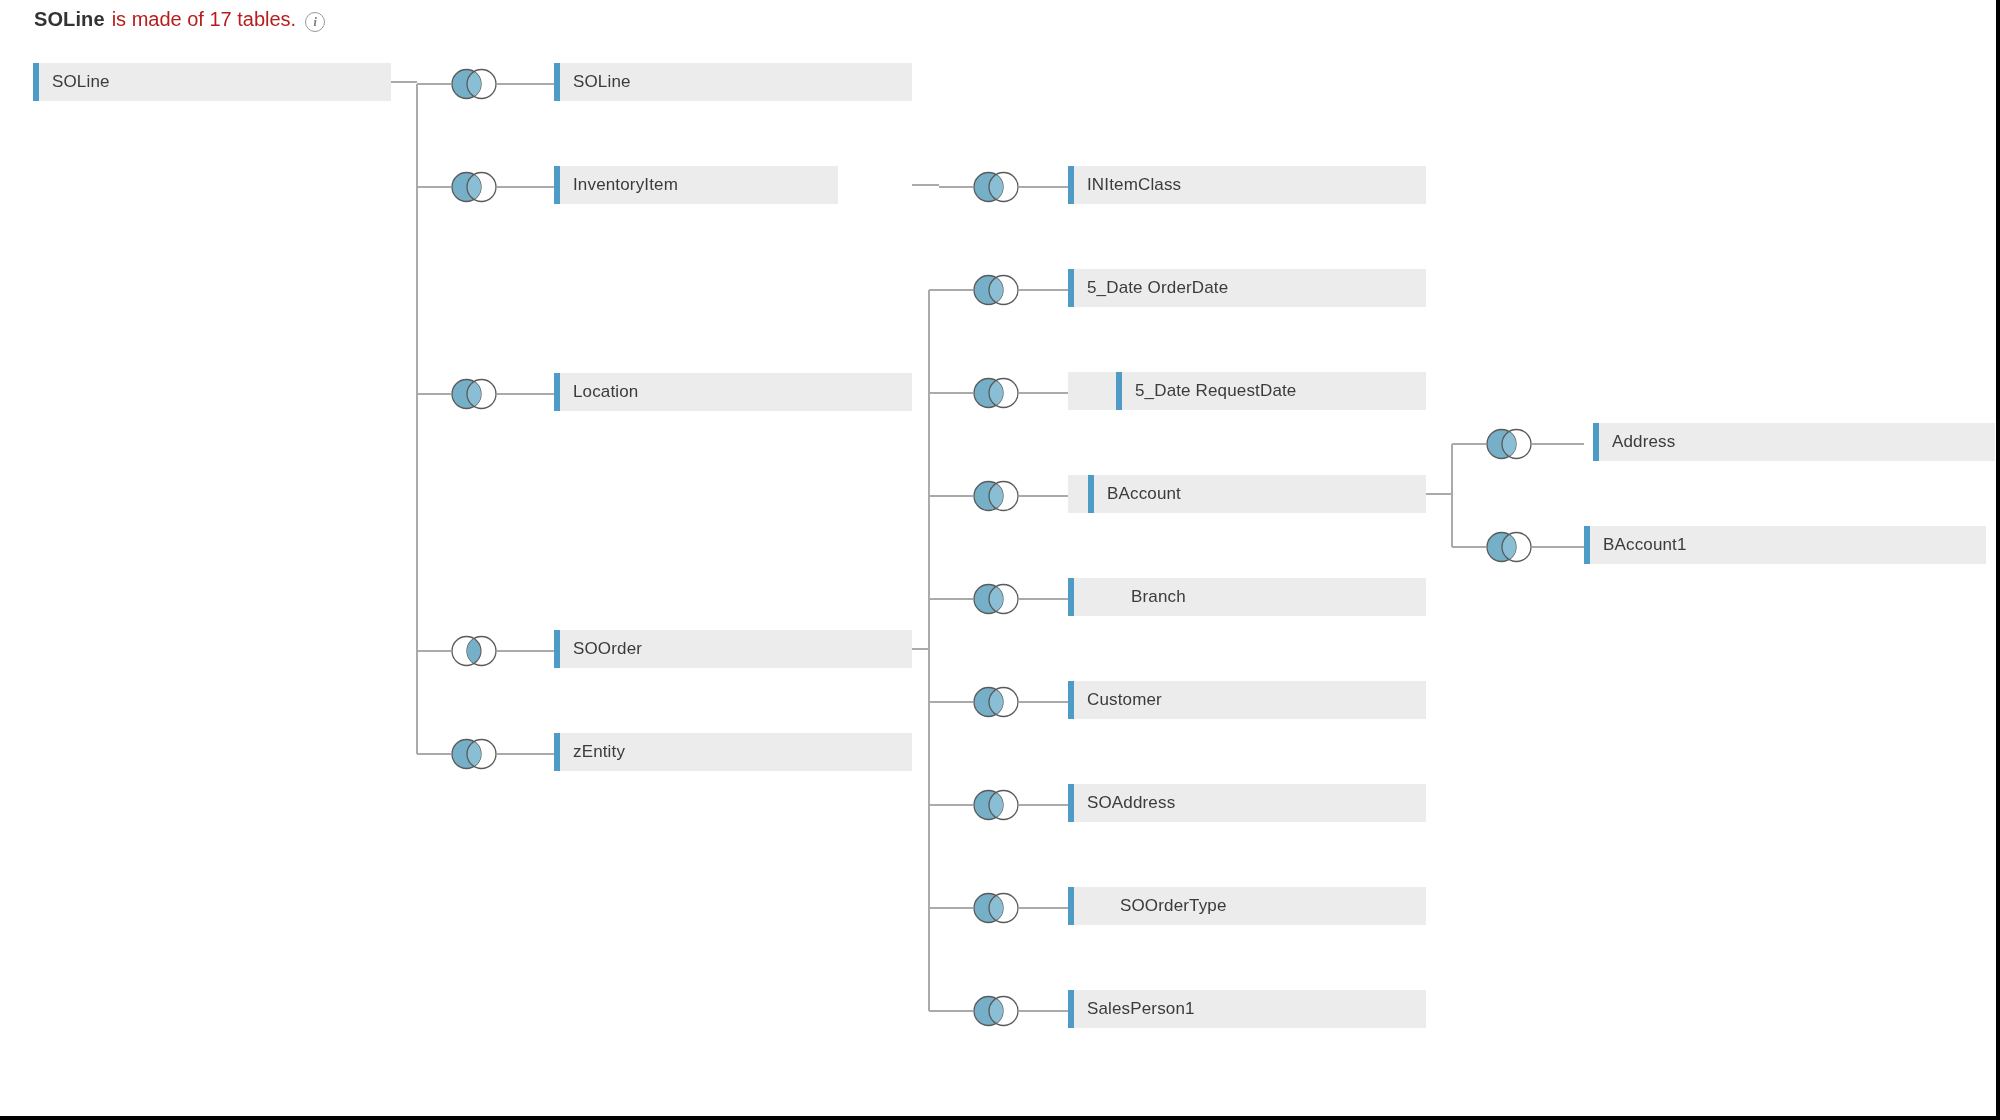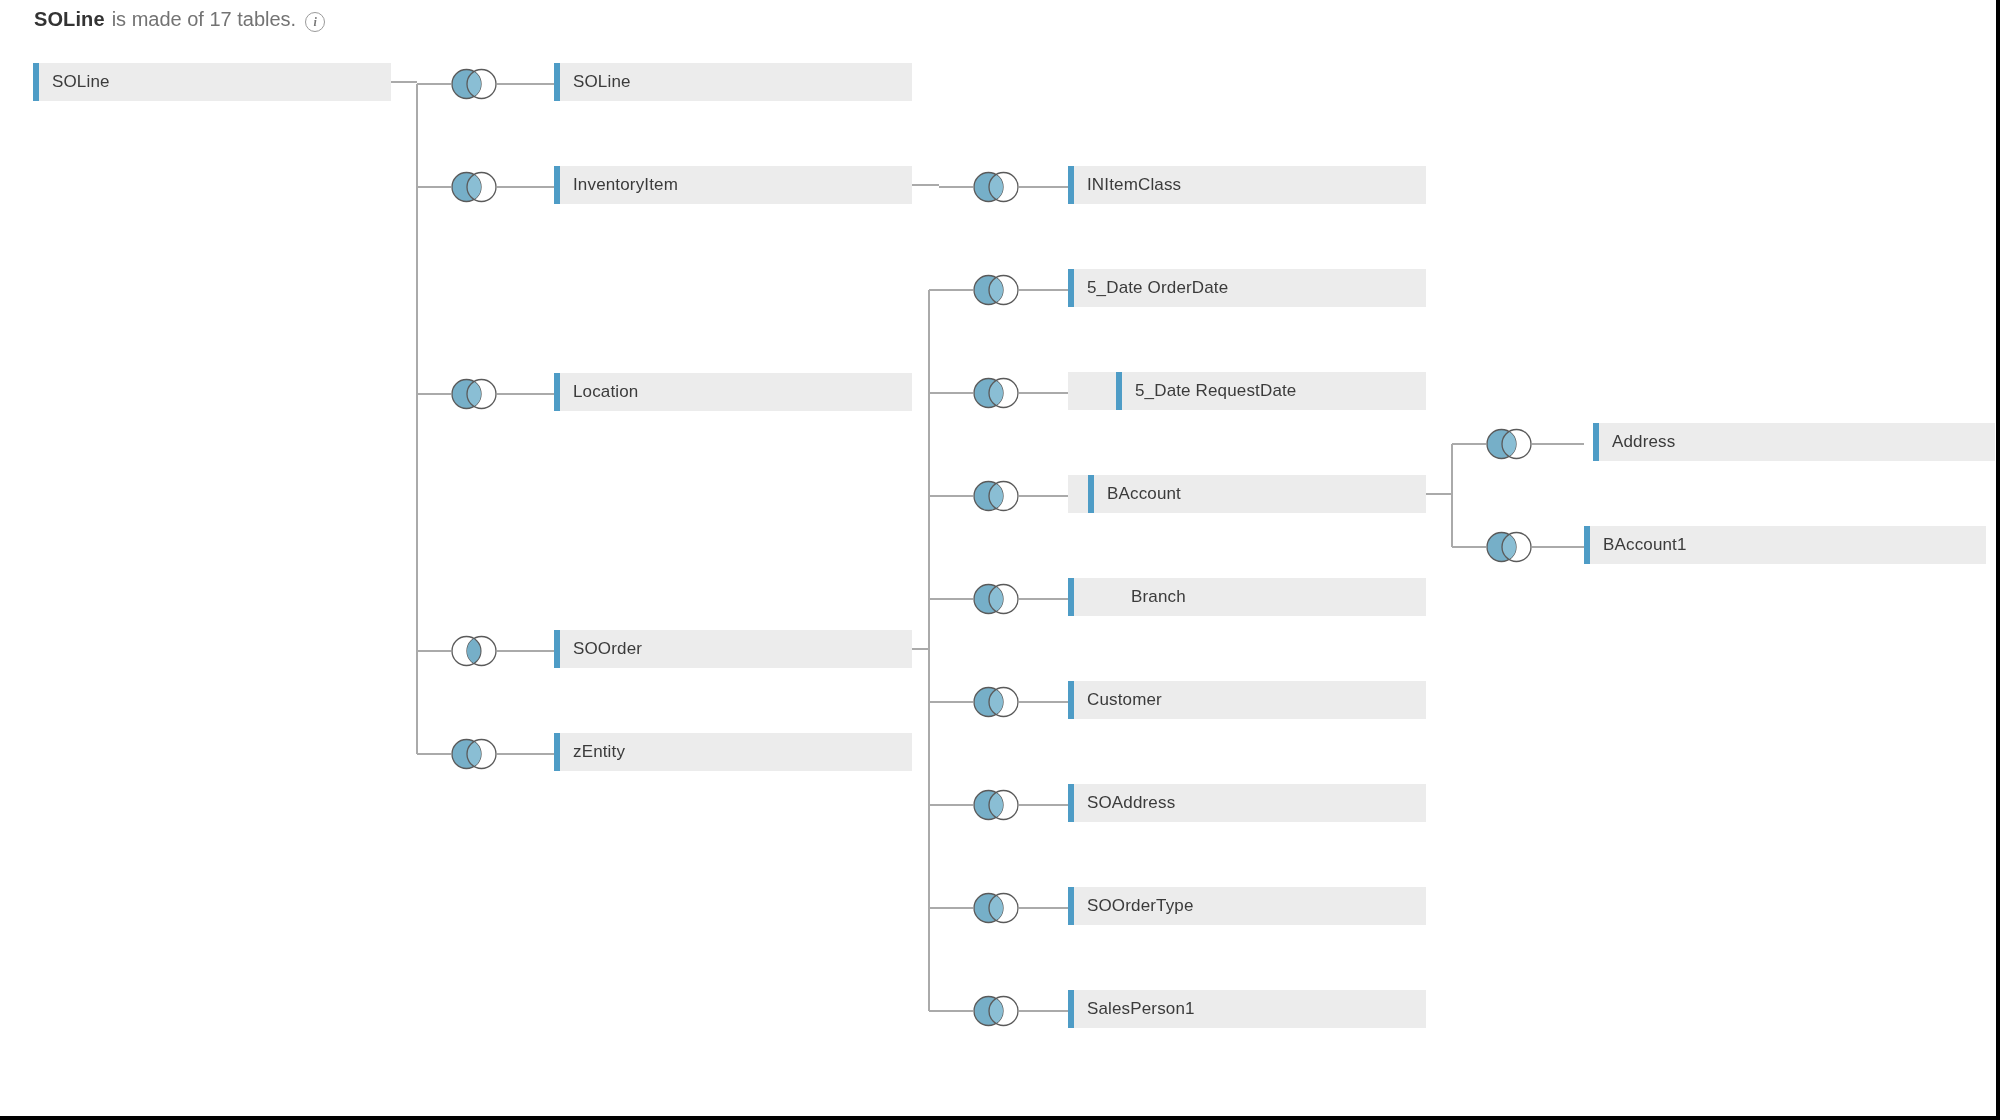--- a/index.html
+++ b/index.html
@@ -22,21 +22,21 @@
   
   #header{
     position:absolute;left:34px;top:8px;
     display:flex;align-items:center;gap:0px;
     white-space:nowrap;
   }
   #header .h-strong{
     font-size:20px;color:#333333;font-weight:700;letter-spacing:.1px;
   }
   #header .h-rest{
-    font-size:20px;color:#737373;font-weight:400;margin-left:7px;
+    font-size:20px;color:#b91c1c;font-weight:400;margin-left:7px;
   }
   #info-icon{
     margin-left:9px;
     width:18px;height:18px;border-radius:50%;
     border:1.6px solid #9a9a9a;
     display:inline-flex;align-items:center;justify-content:center;
     font-size:12px;line-height:1;color:#777;font-family:"Liberation Serif",serif;
     font-style:italic;font-weight:700;
     position:relative;top:2px;
   }
@@ -338,21 +338,21 @@
       </div>
     <div class="layer" id="nodes">
         <div class="node" style="left: 33px; top: 63px; width: 358px;">
           <div class="bar"></div>
           <div class="nm">SOLine</div>
         </div>
         <div class="node" style="left: 554px; top: 63px; width: 358px;">
           <div class="bar"></div>
           <div class="nm">SOLine</div>
         </div>
-        <div class="node" style="left: 554px; top: 166px; width: 358px;">
+        <div class="node" style="left: 554px; top: 166px; width: 284px;">
           <div class="bar"></div>
           <div class="nm">InventoryItem</div>
         </div>
         <div class="node" style="left: 554px; top: 373px; width: 358px;">
           <div class="bar"></div>
           <div class="nm">Location</div>
         </div>
         <div class="node" style="left: 554px; top: 630px; width: 358px;">
           <div class="bar"></div>
           <div class="nm">SOOrder</div>
@@ -382,21 +382,21 @@
           <div class="nm">Branch</div>
         </div>
         <div class="node" style="left: 1068px; top: 681px; width: 358px;">
           <div class="bar"></div>
           <div class="nm">Customer</div>
         </div>
         <div class="node" style="left: 1068px; top: 784px; width: 358px;">
           <div class="bar"></div>
           <div class="nm">SOAddress</div>
         </div>
-        <div class="node" style="left: 1068px; top: 887px; width: 358px;">
+        <div class="node" style="left: 1068px; top: 887px; width: 358px; gap: 33px;">
           <div class="bar"></div>
           <div class="nm">SOOrderType</div>
         </div>
         <div class="node" style="left: 1068px; top: 990px; width: 358px;">
           <div class="bar"></div>
           <div class="nm">SalesPerson1</div>
         </div>
         <div class="node" style="left: 1584px; top: 423px; width: 402px; margin-left: 9px;">
           <div class="bar"></div>
           <div class="nm">Address</div>

